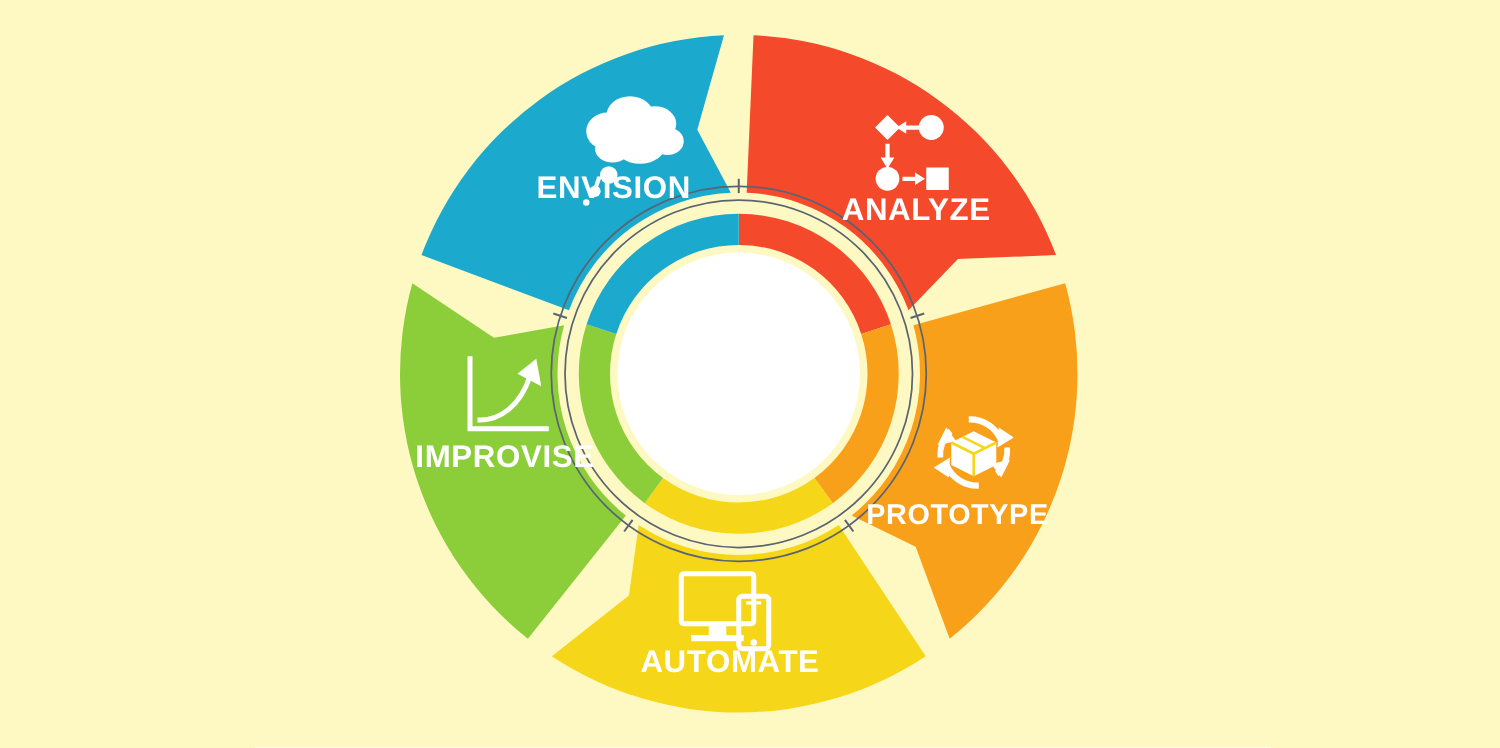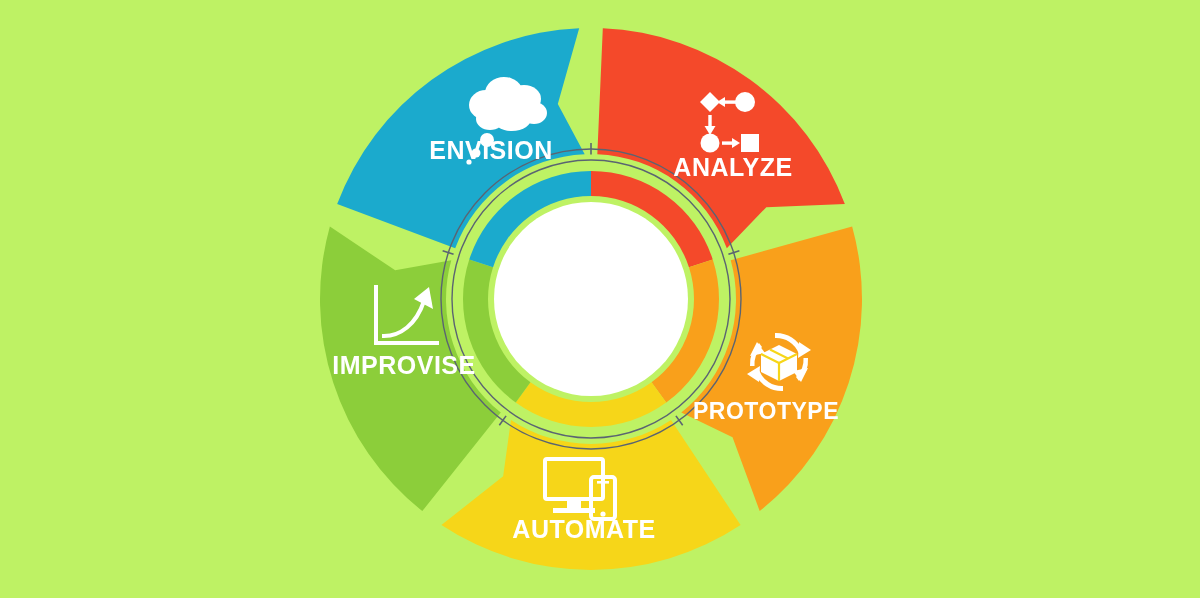--- a/index.html
+++ b/index.html
@@ -11,21 +11,21 @@
   body {
     width: 1200px;
     height: 598px;
     overflow: hidden;
     font-family: "Liberation Sans", sans-serif;
   }
   #stage {
     position: relative;
     width: 1200px;
     height: 598px;
-    background: #bef264;
+    background: #fef9c3;
   }
   #wheel {
     position: absolute;
     left: 0;
     top: 0;
     width: 1200px;
     height: 598px;
     display: block;
   }
   .seg-label {

